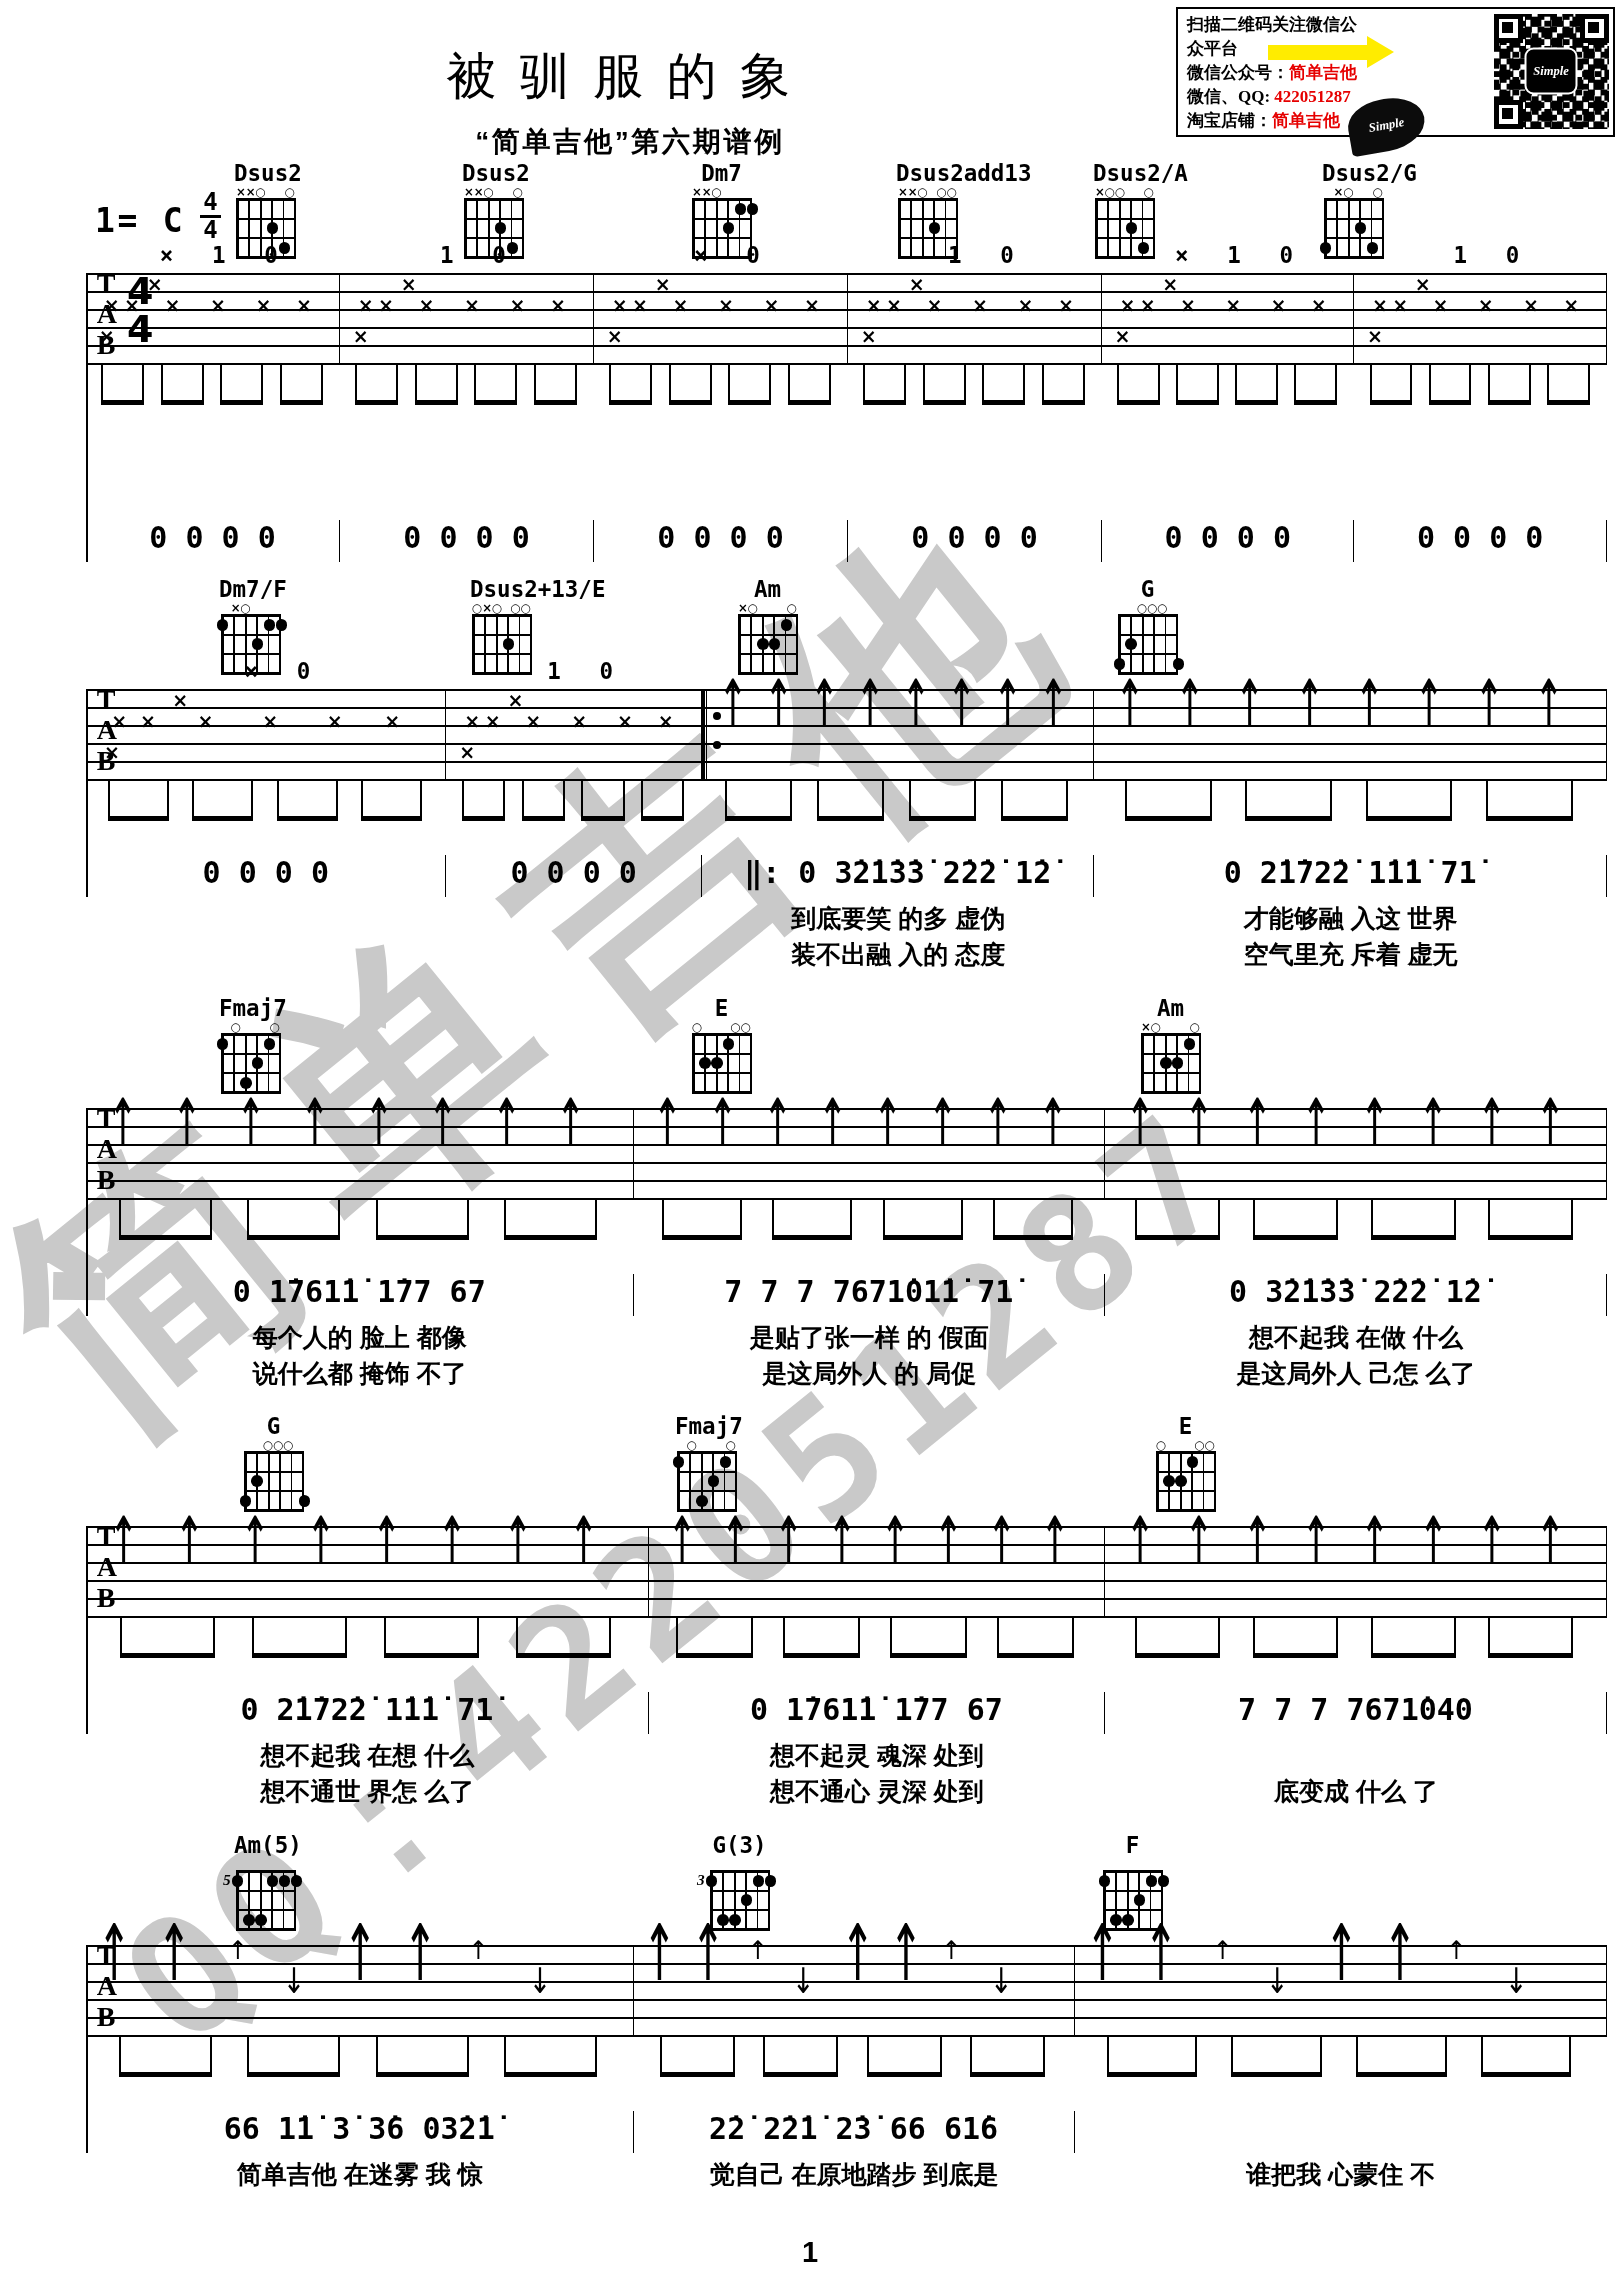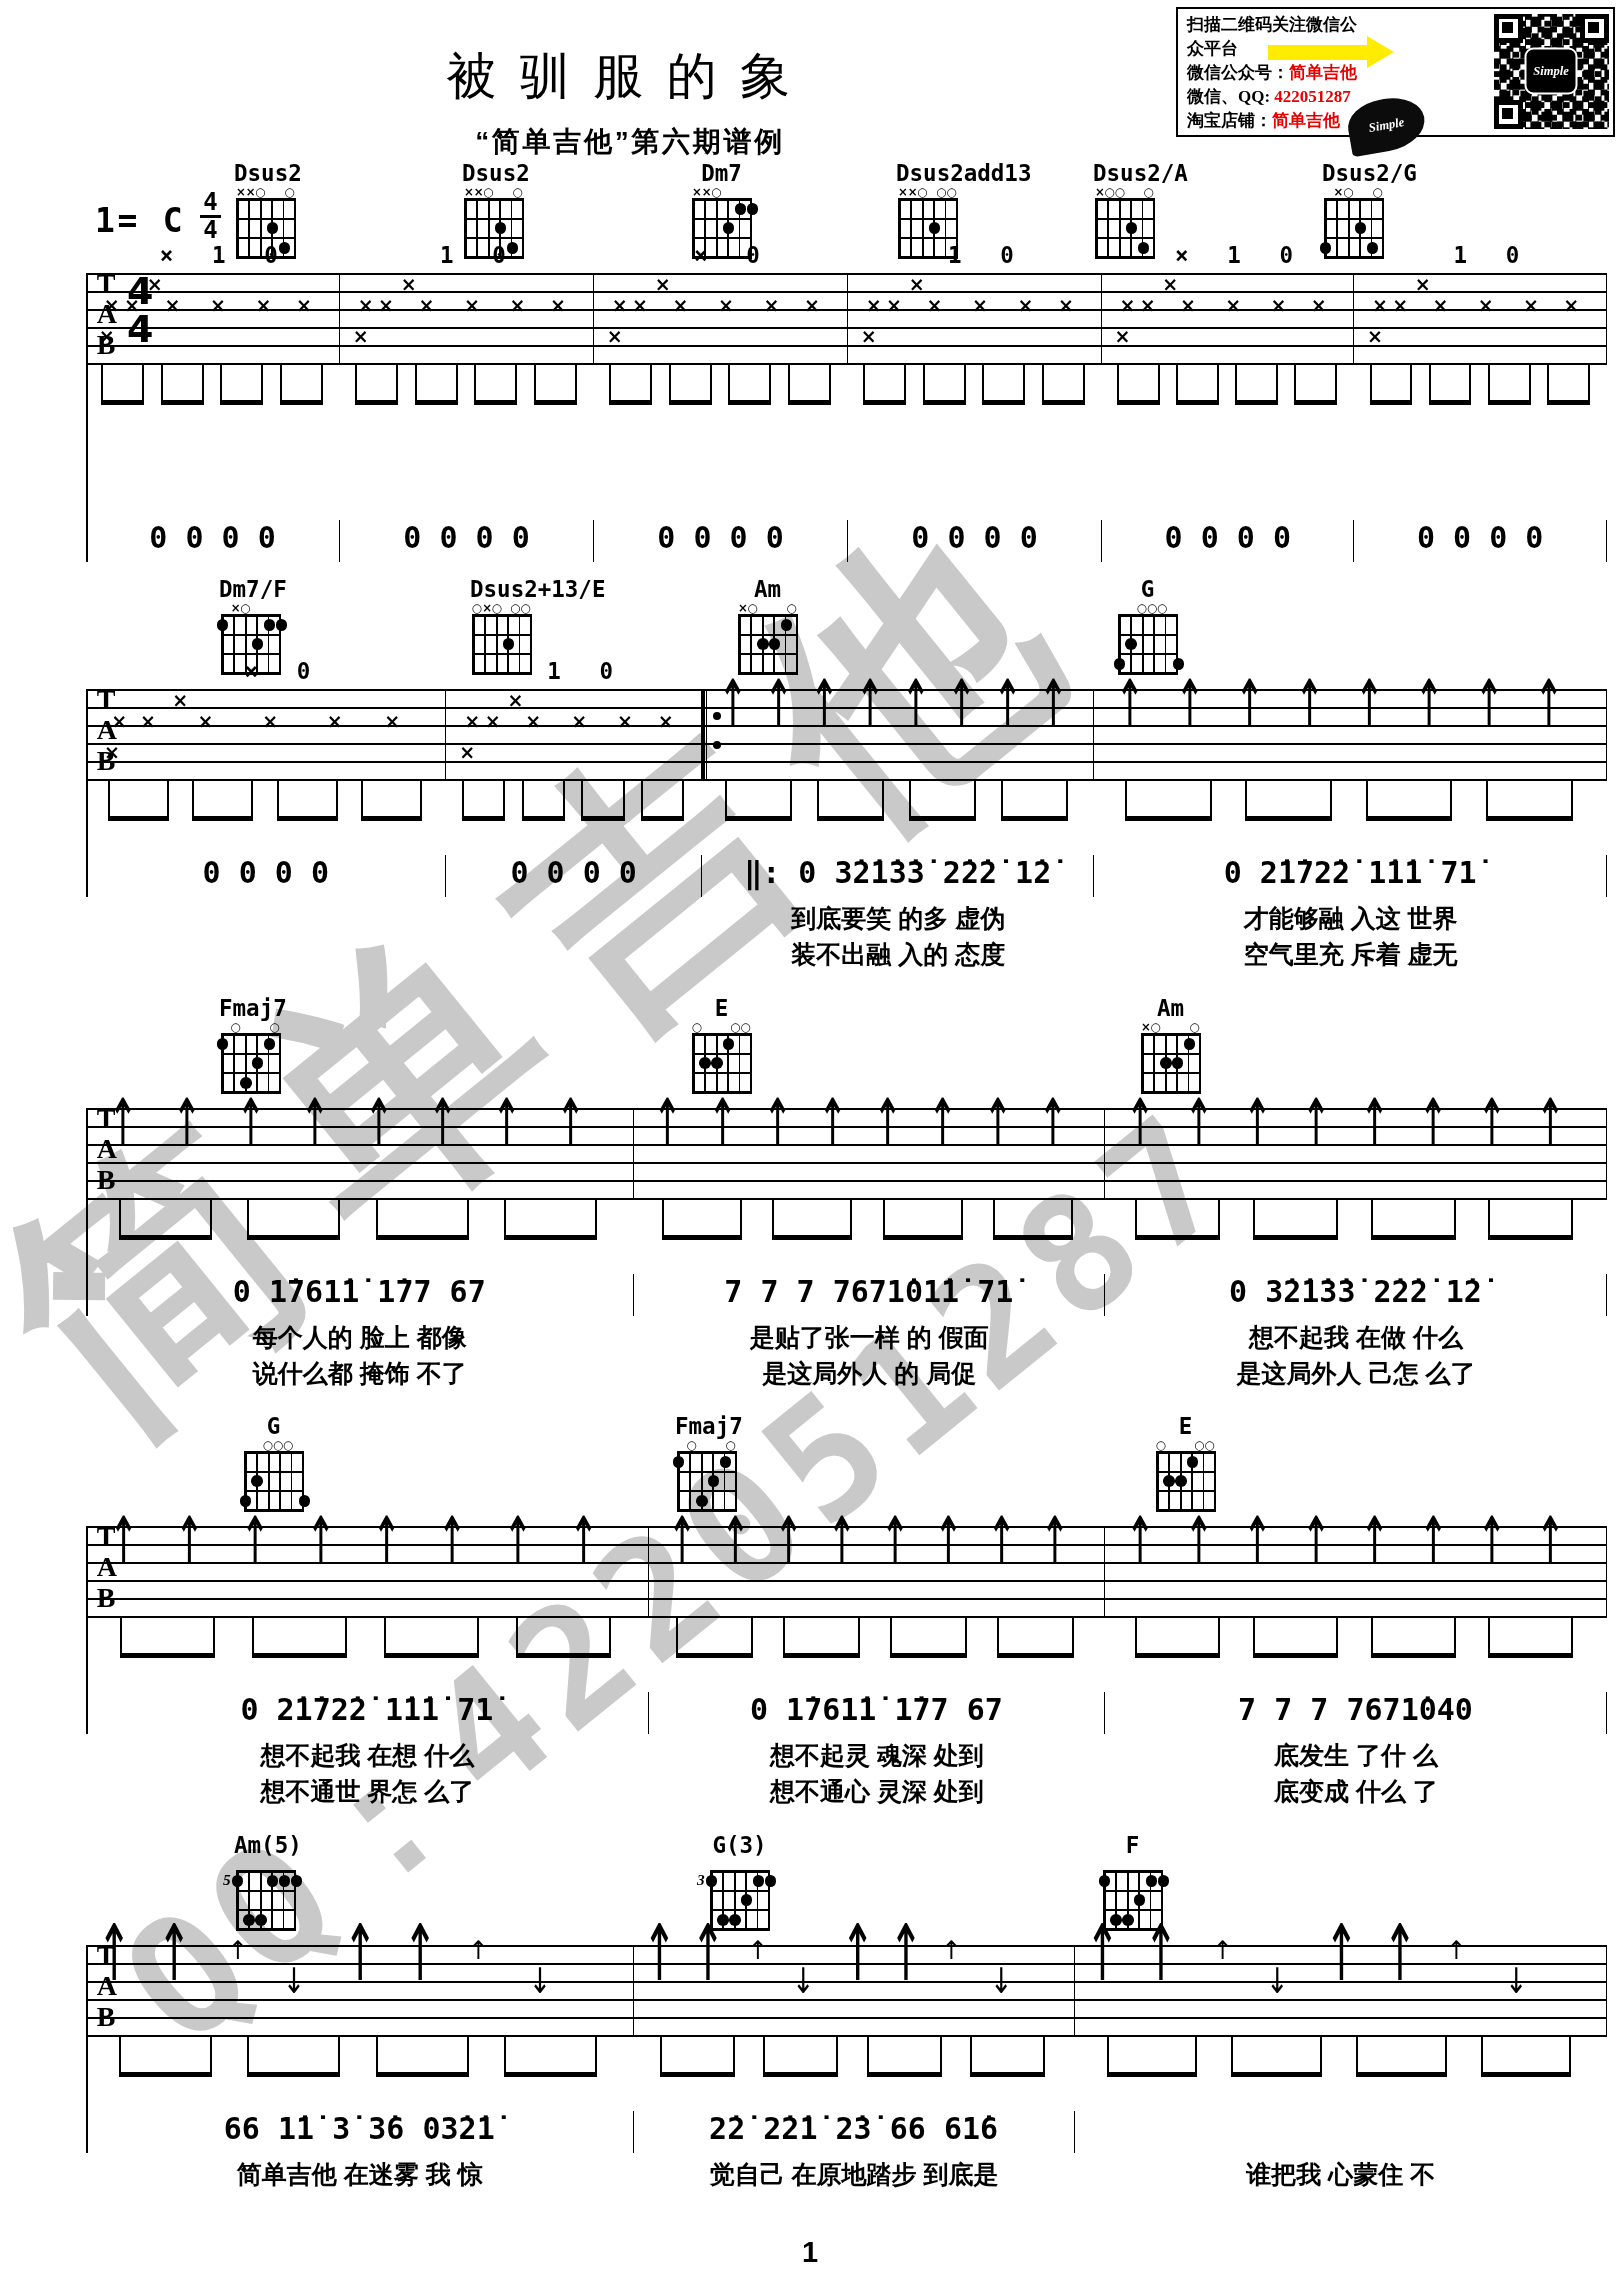--- a/index.html
+++ b/index.html
@@ -717,21 +717,20 @@
         </div>
         <div class="sysline" style="left: 86px; top: 113px; height: 208px;"></div>
         <div class="jrow" style="left: 86px; top: 279px; width: 1521px;">
           <div class="jcell" style="width: 37%;">0 2̇1̇72̇2̇ 1̇1̇1̇ 71̇</div>
           <div class="jcell" style="width: 30%;">0 1̇761̇1̇ 1̇77 67</div>
           <div class="jcell" style="width: 33%;">7 7 7 7671̇040</div>
         </div>
         <div class="lrow" style="left: 86px; top: 326px; width: 1521px;">
           <div class="lcell" style="width: 37%;">想不起我  在想  什么</div>
           <div class="lcell" style="width: 30%;">想不起灵  魂深  处到</div>
-          <div class="lcell" style="width: 33%;">底发生  了什  么</div>
         </div>
         <div class="lrow" style="left: 86px; top: 362px; width: 1521px;">
           <div class="lcell" style="width: 37%;">想不通世  界怎  么了</div>
           <div class="lcell" style="width: 30%;">想不通心  灵深  处到</div>
           <div class="lcell" style="width: 33%;">底变成  什么  了</div>
         </div>
       </div>
       <div class="system" style="top: 1832px;">
         <div class="chord" style="left: 234px;">
           <div class="cname">Am(5)</div>

